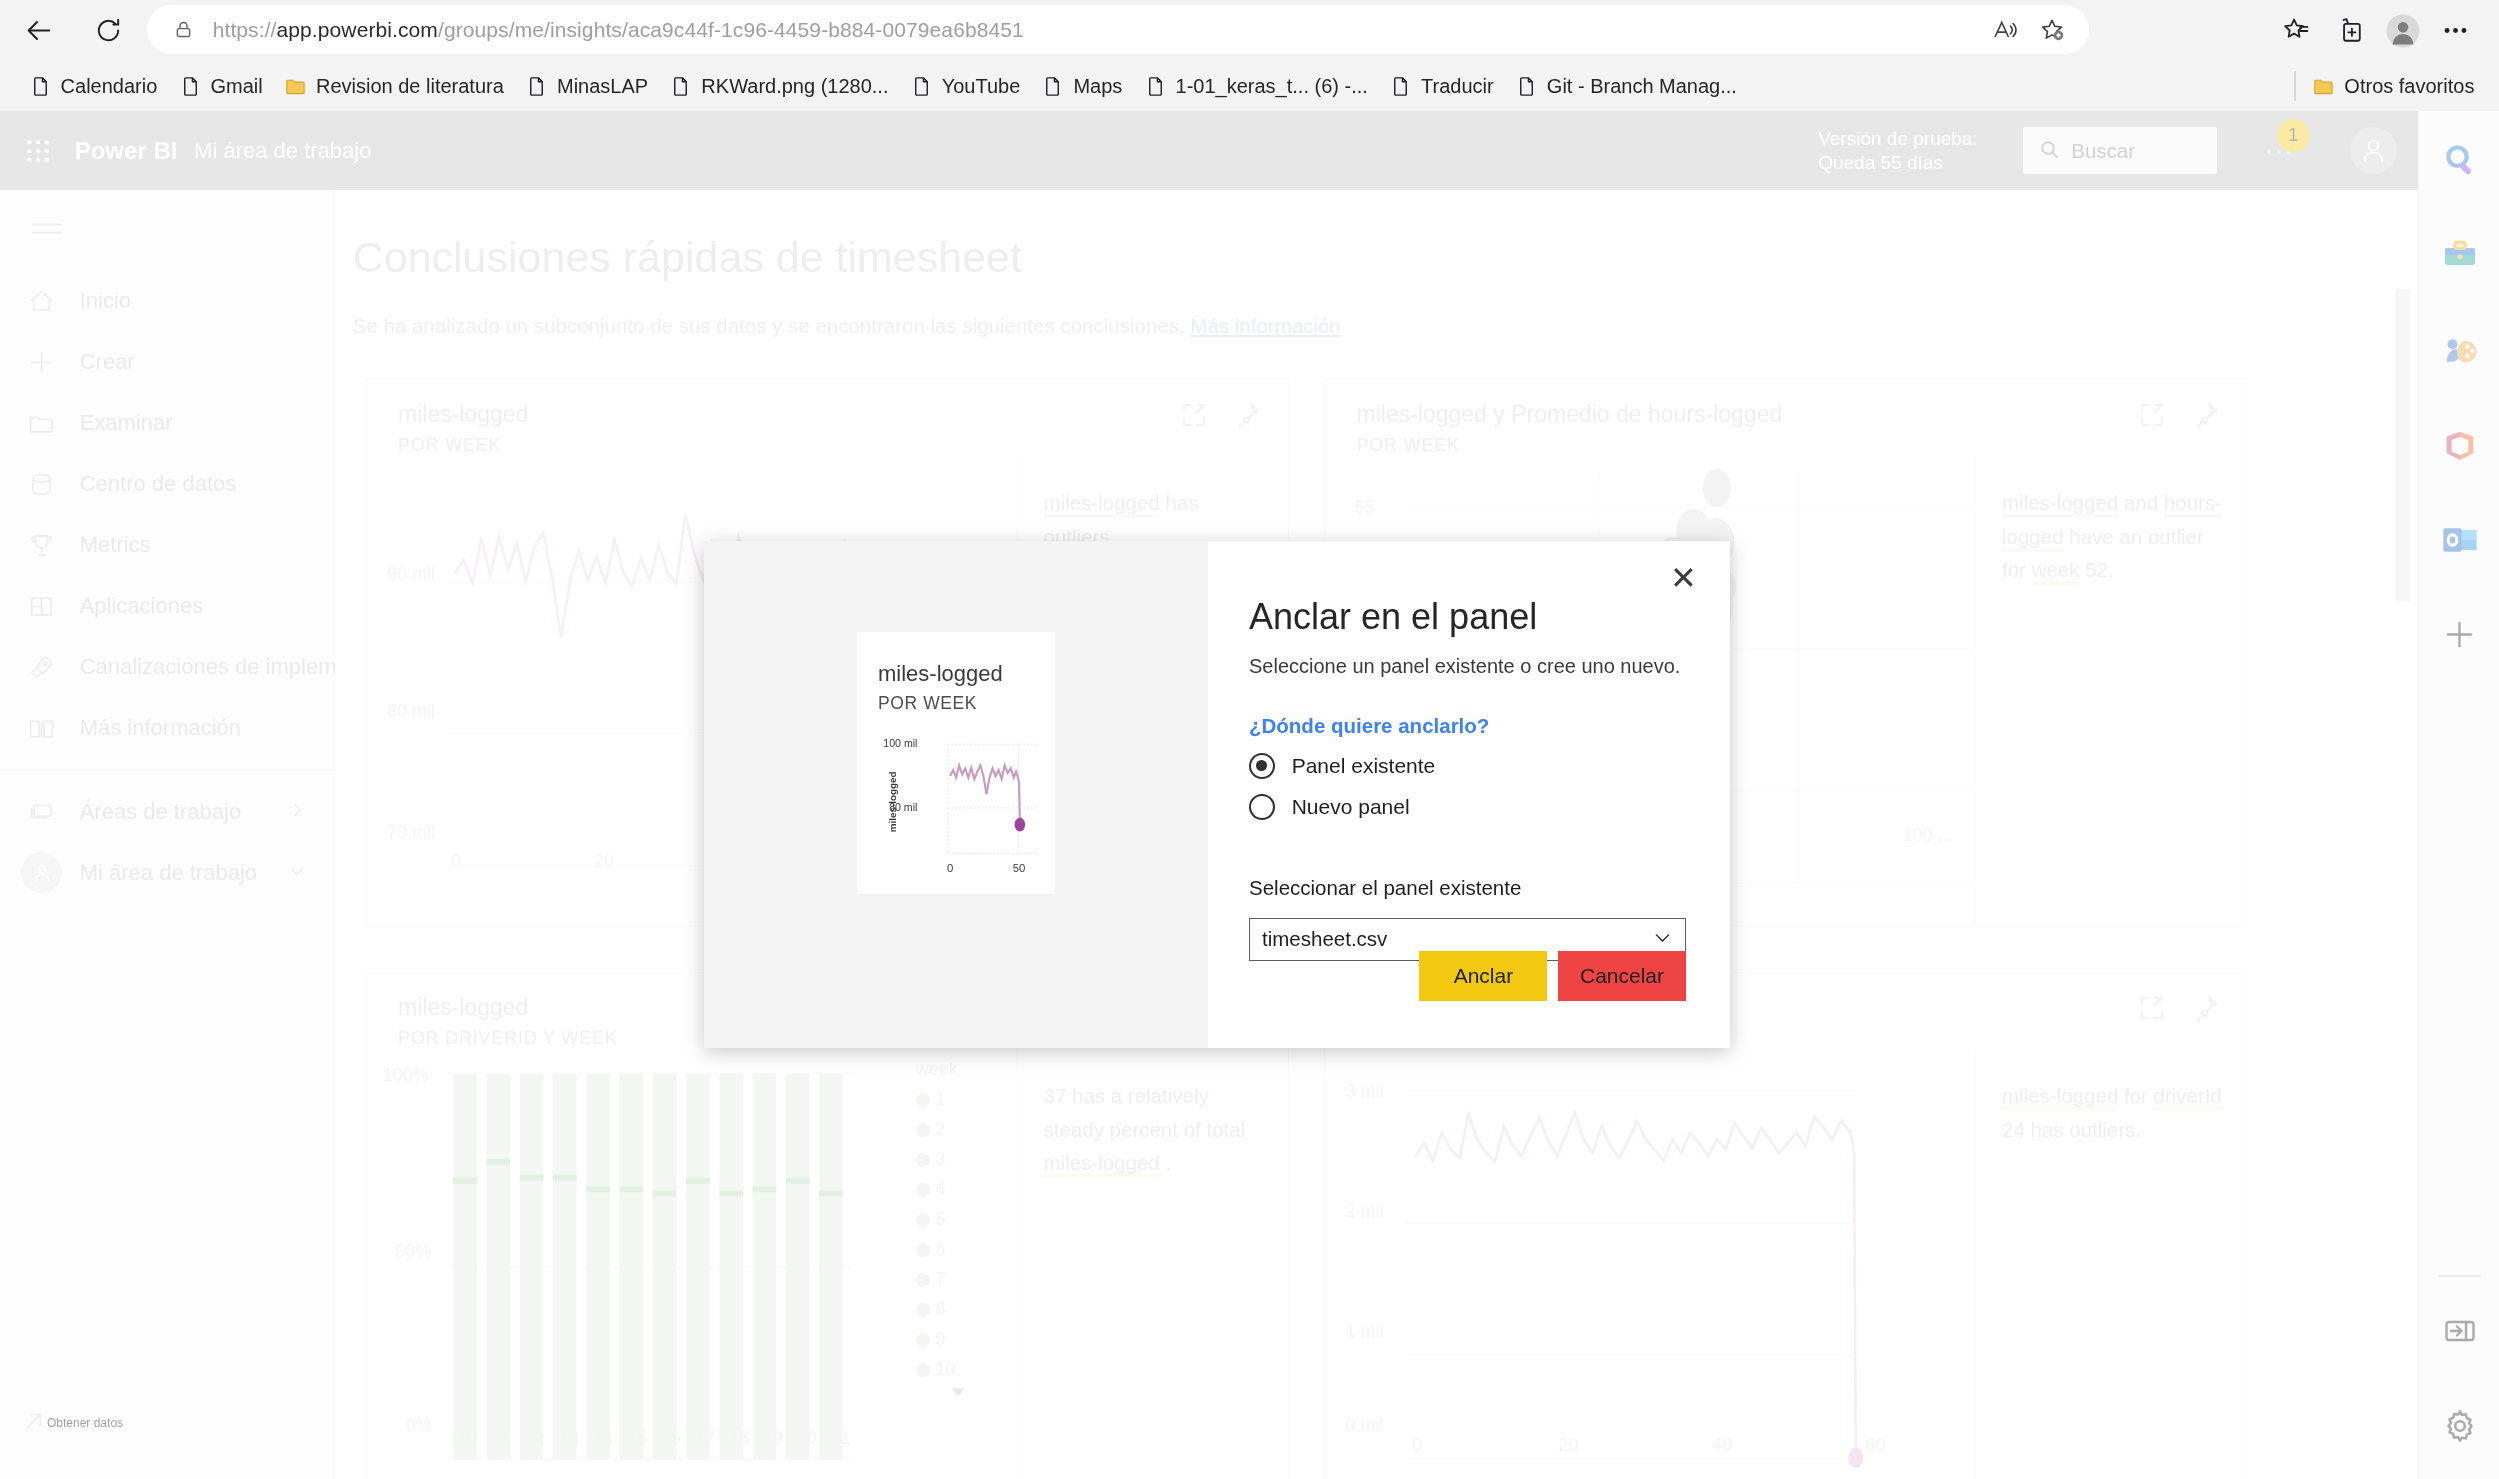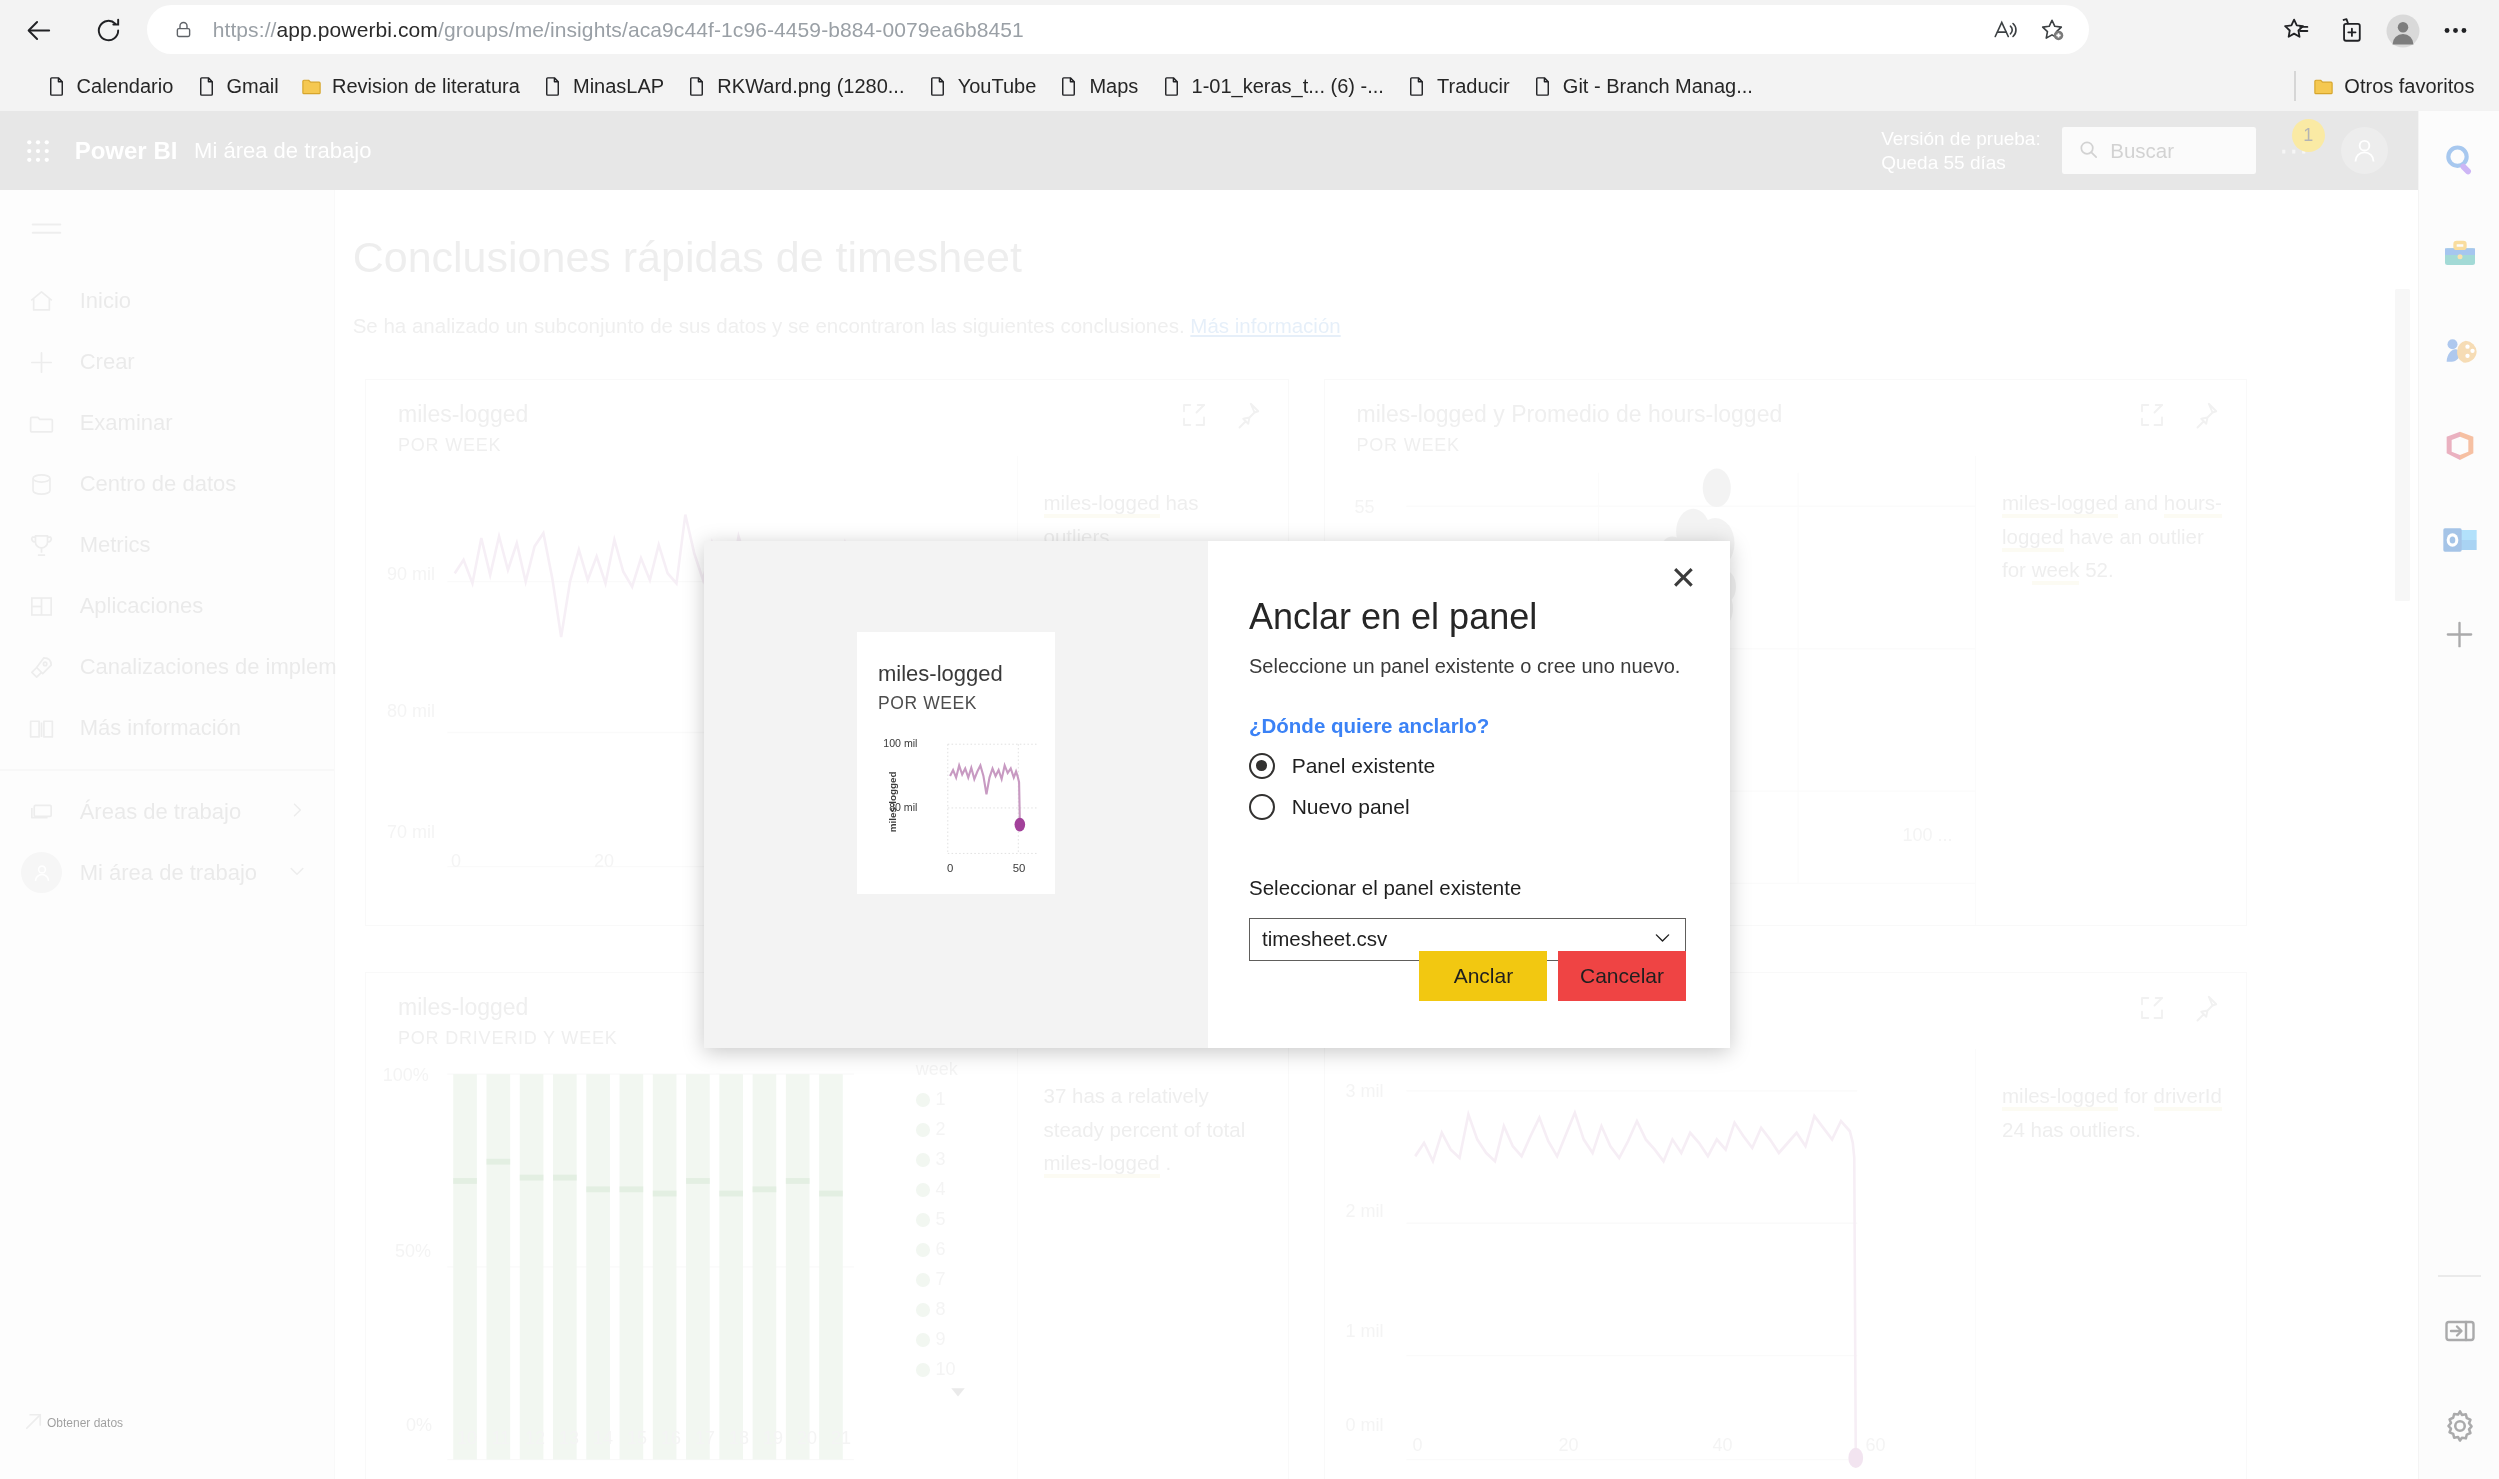--- a/index.html
+++ b/index.html
@@ -45,21 +45,21 @@
   .omni-icon { width: 47px; height: 47px; display:flex; align-items:center; justify-content:center; cursor:pointer; }
   #toolbar-right {
     position: absolute; right: 0; top: 0; height: 61px;
     display: flex; align-items: center; padding-right: 18px;
   }
   .tb-icon { width: 53px; height: 53px; display:flex; align-items:center; justify-content:center; cursor:pointer; }
 
   
   #bookmarks-bar {
     position: absolute; left: 0; top: 61px; width: 2500px; height: 50px;
-    display: flex; align-items: center; padding-left: 34px;
+    display: flex; align-items: center; padding-left: 18px;
   }
   .bm {
     display: flex; align-items: center; height: 40px;
     padding: 0 10.6px; border-radius: 4.6px; cursor: pointer; white-space: nowrap;
   }
   .bm .bm-label { font-size: 20px; color: #262626; margin-left: 9px; }
   .bm-ico { width: 23px; height: 23px; flex: none; }
   #bm-right { margin-left: auto; display:flex; align-items:center; padding-right: 15px; }
   #bm-sep { width: 1.5px; height: 30px; background: #d6d6d6; margin-right: 6px; }
 
@@ -83,21 +83,21 @@
     position: absolute; left: 0; top: 0; width: 2418px; height: 1368px;
     background: #ffffff;
   }
   #pbi-header {
     position: absolute; left: 0; top: 0; width: 2418px; height: 79px;
     background: #bfbfbf; display: flex; align-items: center;
   }
   #waffle { width: 43px; height: 43px; margin-left: 16.7px; display:flex; align-items:center; justify-content:center; cursor:pointer;}
   #pbi-brand { margin-left: 15px; font-size: 24px; font-weight: bold; color: #ffffff; }
   #pbi-ws { margin-left: 16.7px; font-size: 22px; color: #ffffff; }
-  #pbi-header-right { margin-left: auto; display: flex; align-items: center; padding-right: 30px; }
+  #pbi-header-right { margin-left: auto; display: flex; align-items: center; padding-right: 21px; gap: 24px; }
   #trial {
     font-size: 19px; color: #ffffff; line-height: 1.25; text-align: left; margin-right: 21px;
   }
   #search-box {
     width: 194px; height: 47px; background: #f3f3f3; border-radius: 2.3px;
     display: flex; align-items: center; padding-left: 15px; cursor: text;
   }
   #search-box .ph { font-size: 20.5px; color: #8a8a8a; margin-left: 10.6px; }
   #more-dots { position: relative; margin-left: 23px; cursor: pointer; }
   #more-dots .dots { font-size: 30px; color: #e6e6e6; letter-spacing: 2.3px; line-height: 1; }

